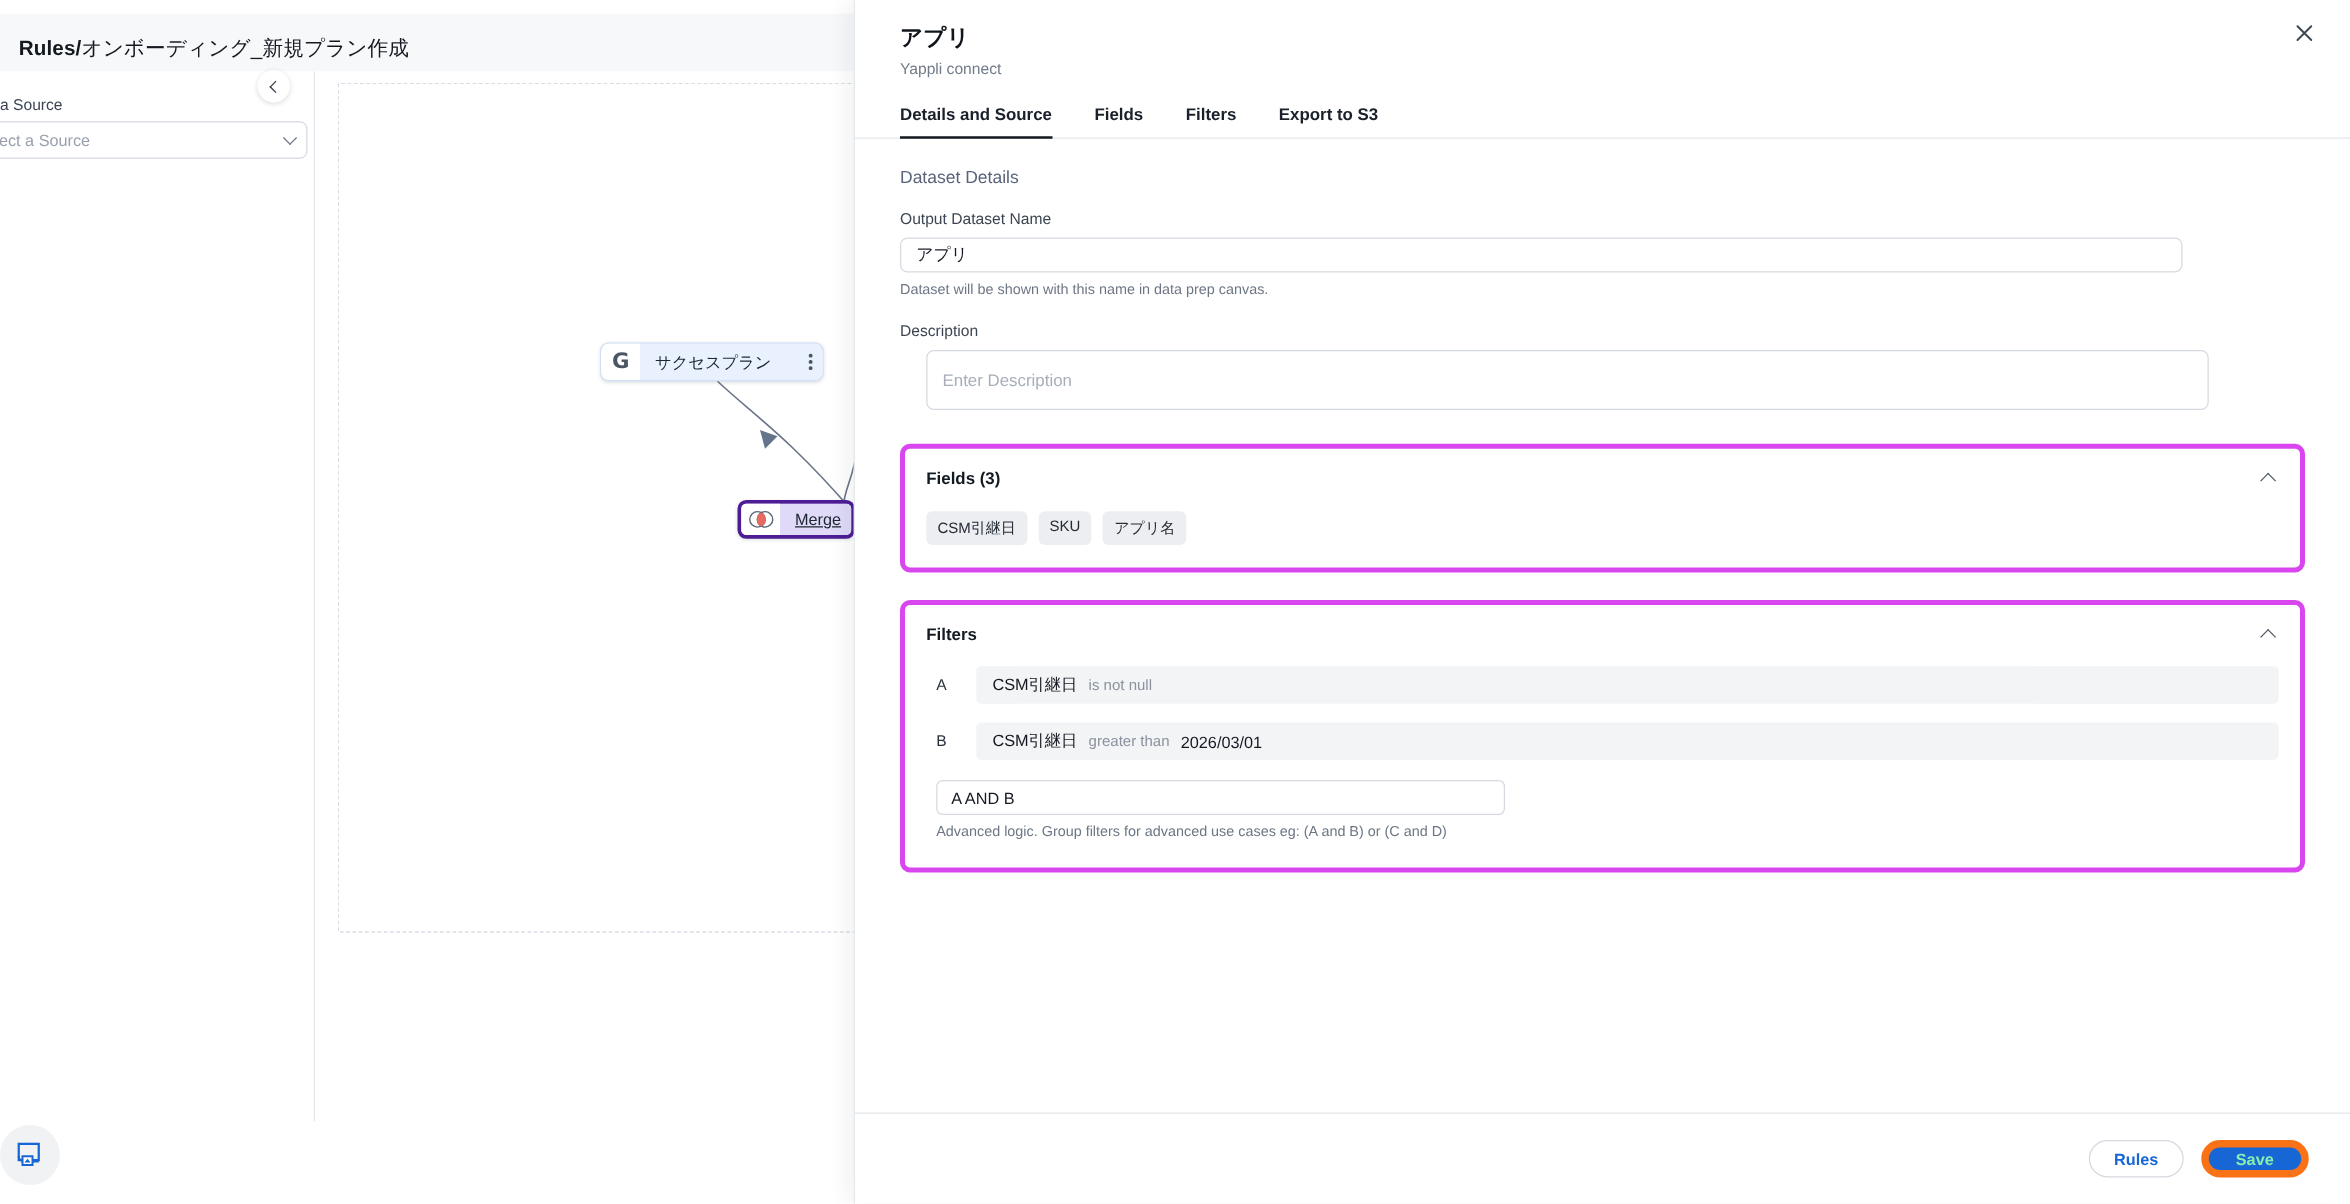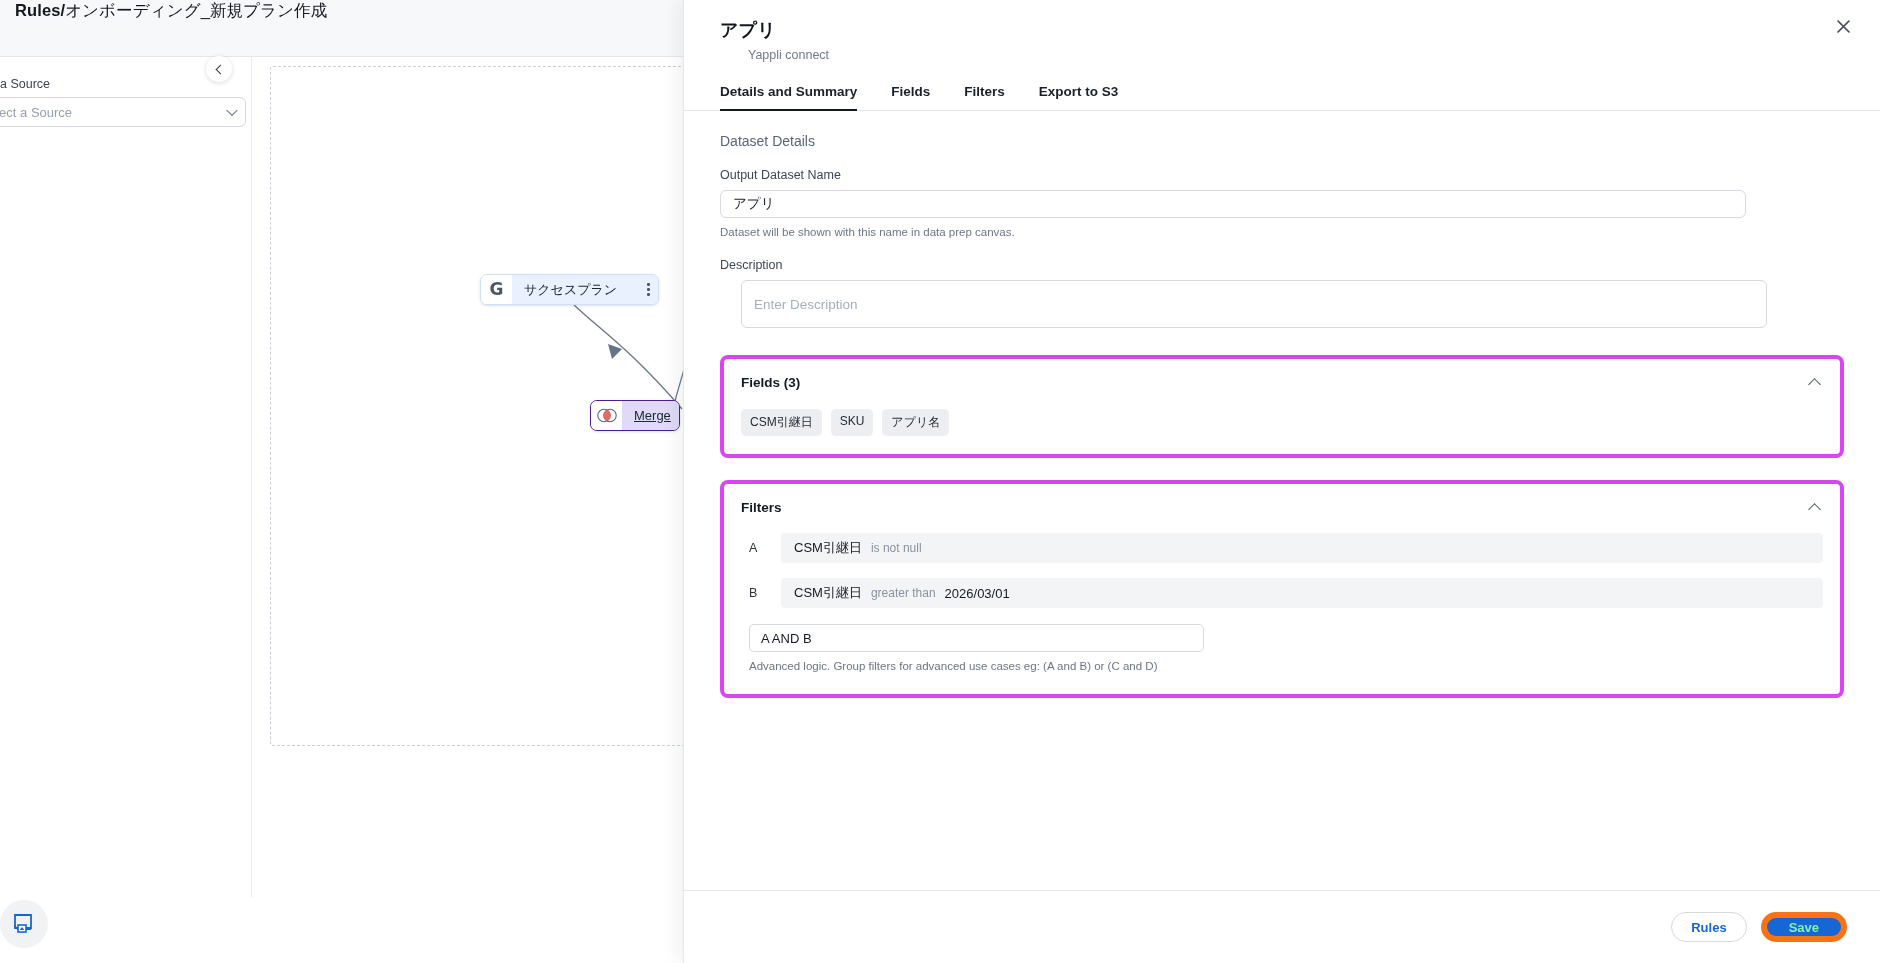--- a/index.html
+++ b/index.html
@@ -8,24 +8,24 @@
     width: 1880px; height: 963px;
     overflow: hidden;
     font-family: "Liberation Sans", "DejaVu Sans", sans-serif;
     background: #ffffff;
     color: #1f2733;
   }
   #app { position: relative; width: 1880px; height: 963px; }
 
   
   .app-header {
-    position: absolute; left: 0; top: 0; width: 840px; height: 57px;
+    position: absolute; left: 0; top: 11px; width: 840px; height: 57px;
     background: #f7f8fa;
     border-bottom: 1px solid #e4e7ec;
-    display: flex; 
+    display: flex; align-items: center;
   }
   .breadcrumb {
     margin-left: 15px;
     font-size: 16.5px;
     letter-spacing: .1px;
     color: #14181f;
     white-space: nowrap;
   }
   .breadcrumb .crumb-root { font-weight: 700; }
   .breadcrumb .crumb-leaf { font-weight: 400; }
@@ -103,21 +103,21 @@
     display: flex; align-items: center; justify-content: center;
     background: #ffffff;
   }
   .node .node-body {
     display: flex; align-items: center;
     height: 100%; padding: 0 8px 0 12px;
     gap: 26px; white-space: nowrap;
   }
   .node-sheet { border: 1px solid #cfe0f7; }
   .node-sheet .node-body { background: #e8f1fd; color: #1c2533; }
-  .node-merge { border: 1px solid #4c1d95; text-decoration: underline; }
+  .node-merge { border: 3px solid #4c1d95; text-decoration: underline; }
   .node-merge .node-body { background: #dedaf7; color: #1c2533; }
 
   .kebab {
     display: inline-flex; flex-direction: column; gap: 2.5px;
     align-items: center; margin-left: 4px; cursor: pointer;
   }
   .kebab i { width: 2.6px; height: 2.6px; border-radius: 50%; background: #4b5563; display:block; }
 
   .gicon { font-weight: 700; font-size: 17px; color: #4b5563; line-height: 1;
            font-family: "DejaVu Sans", sans-serif; }
@@ -140,21 +140,21 @@
     z-index: 10;
     display: flex; flex-direction: column;
   }
   .drawer-close {
     position: absolute; right: 26px; top: 15px;
     width: 22px; height: 22px; cursor: pointer;
     display: flex; align-items: center; justify-content: center;
   }
   .drawer-head { padding: 18px 36px 0 36px; }
   .drawer-title { font-size: 18px; font-weight: 700; color: #10141b; letter-spacing: .2px; }
-  .drawer-sub { font-size: 12.5px; color: #727b89; margin-top: 6px; margin-left: 28px; }
+  .drawer-sub { font-size: 12.5px; color: #727b89; margin-top: 6px; }
 
   .tabs {
     display: flex; gap: 34px; padding: 0 36px;
     margin-top: 22px;
     border-bottom: 1px solid #e4e7ec;
   }
   .tab {
     font-size: 13.5px; font-weight: 700; color: #1b212b;
     padding: 0 0 10px 0; cursor: pointer;
     border-bottom: 2.5px solid transparent;
@@ -319,21 +319,21 @@
         <path d="M2 2 L13 13 M13 2 L2 13" stroke="#3d4756" stroke-width="1.6" stroke-linecap="round"></path>
       </svg>
     </div>
 
     <div class="drawer-head">
       <div class="drawer-title">アプリ</div>
       <div class="drawer-sub">Yappli connect</div>
     </div>
 
     <div class="tabs">
-      <div class="tab active">Details and Summary</div>
+      <div class="tab active">Details and Source</div>
       <div class="tab">Fields</div>
       <div class="tab">Filters</div>
       <div class="tab">Export to S3</div>
     </div>
 
     <div class="drawer-body">
 
       <div class="section-title">Dataset Details</div>
 
       <div class="field-label">Output Dataset Name</div>

